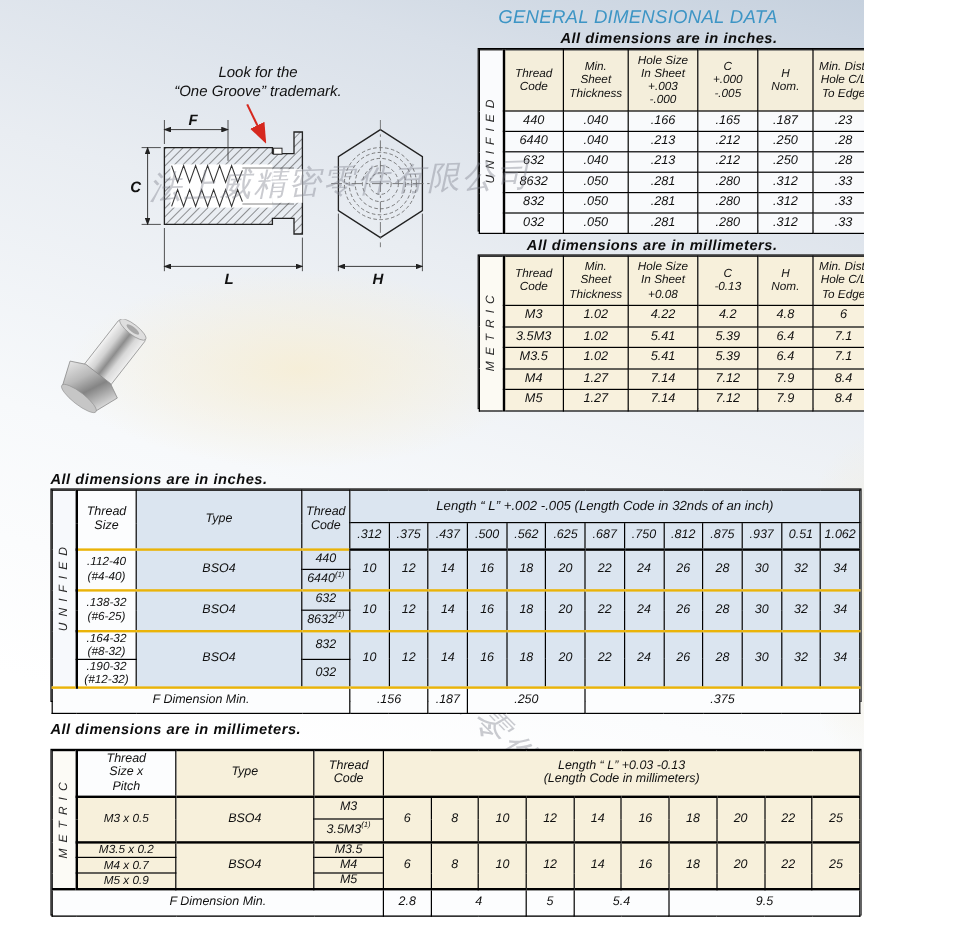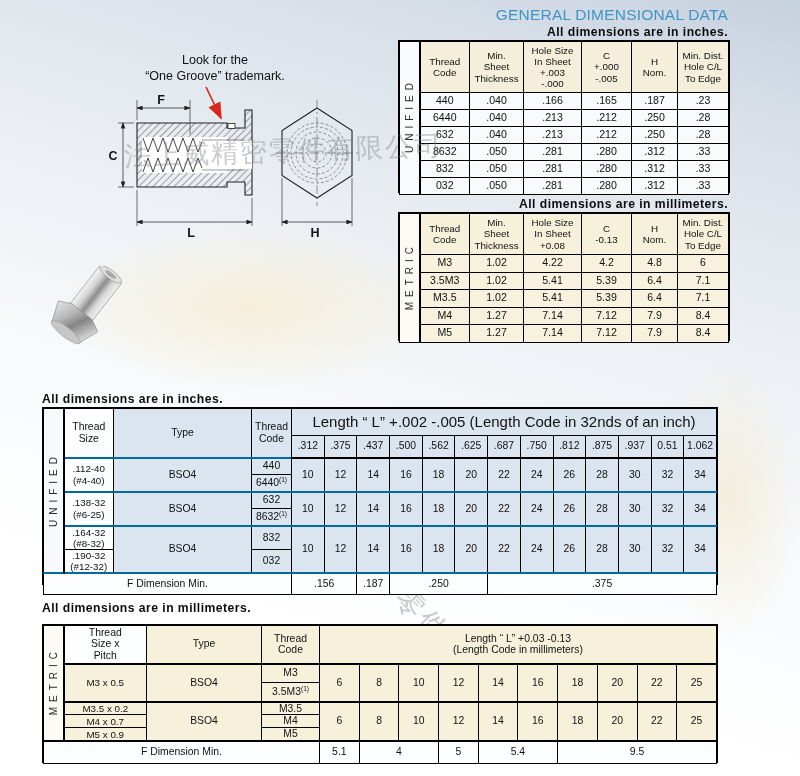--- a/index.html
+++ b/index.html
@@ -1,18 +1,18 @@
 <!DOCTYPE html>
 <html><head>
 <meta charset="utf-8">
 <style>
   html,body{margin:0;padding:0;}
-  #page{position:relative;width:800px;height:776px;overflow:hidden;
+  #page{position:relative;width:720px;height:776px;overflow:hidden;
     font-family:"Liberation Sans",sans-serif;color:#111;
-    background:linear-gradient(196deg,#c6d1de 0%,#d9e0e9 14%,#e9edf2 32%,#f7f9fb 55%,#ffffff 78%);}
+    background:linear-gradient(196deg,#c6d1de 0%,#d9e0e9 14%,#e9edf2 32%,#f7f9fb 55%,#ffffff 78%);font-style:italic;}
   .glow{position:absolute;pointer-events:none;}
   .glow1{left:55px;top:225px;width:390px;height:165px;
     background:radial-gradient(closest-side,rgba(246,238,215,0.95),rgba(246,238,215,0));}
   .glow2{left:660px;top:360px;width:140px;height:280px;
     background:radial-gradient(closest-side,rgba(243,235,212,0.8),rgba(243,235,212,0));}
   .h-blue{position:absolute;color:#3d95c5;font-size:15.5px;font-weight:400;letter-spacing:0.2px;white-space:nowrap;}
   .units{position:absolute;font-size:12.2px;font-weight:bold;letter-spacing:0.45px;color:#0d0d0d;white-space:nowrap;}
   .right-al{text-align:right;}
   .twrap{position:absolute;border:1.5px solid #000;background:#fff;}
   table{border-collapse:collapse;table-layout:fixed;width:100%;height:100%;}
@@ -27,23 +27,23 @@
   .t1 td.vlab{background:#fafbfd;}
   
   .t2 td.hd{background:#f7f0db;font-size:9.8px;height:40px;}
   .t2 td.dt{background:#f8f1dd;font-size:10.6px;height:16.5px;}
   .t2 td.vlab{background:#fcfaf3;}
   
   .t3 td{font-size:10.4px;}
   .t3 .blue{background:#dbe5f0;}
   .t3 .white{background:#fcfdfe;}
   .t3 td.vlab{background:#f7f9fc;}
-  .t3 .hlen{font-size:15px;}
+  .t3 .hlen{font-size:11px;}
   .t3 .sz{font-size:9.8px;}
-  .t3 tr.gsep td{border-top:2px solid #0369a1;}
+  .t3 tr.gsep td{border-top:2px solid #eab308;}
   .t3 tr.subhd td{border-bottom:2px solid #000;}
   
   .t4 td{font-size:10.4px;background:#f7f0db;}
   .t4 .white{background:#fcfdfe;}
   .t4 td.vlab{background:#fcfbf6;}
   .t4 .sz{font-size:9.8px;}
   .t4 tr.gsep td{border-top:2px solid #000;}
   .sup{font-size:6.5px;vertical-align:super;line-height:0;}
   .wm{position:absolute;color:rgba(128,132,142,0.42);white-space:nowrap;pointer-events:none;
       font-family:"DejaVu Sans",sans-serif;}
@@ -483,21 +483,21 @@
       <tr style="height:13px">
         <td class="sz">M4 x 0.7</td>
         <td>M4</td>
       </tr>
       <tr style="height:13px">
         <td class="sz">M5 x 0.9</td>
         <td>M5</td>
       </tr>
       <tr style="height:22px" class="gsep">
         <td class="white" colspan="4">F Dimension Min.</td>
-        <td class="white">5.1</td>
+        <td class="white">2.8</td>
         <td class="white" colspan="2">4</td>
         <td class="white">5</td>
         <td class="white" colspan="2">5.4</td>
         <td class="white" colspan="4">9.5</td>
       </tr>
     </tbody>
       </table>
   </div>
 </div>
 

